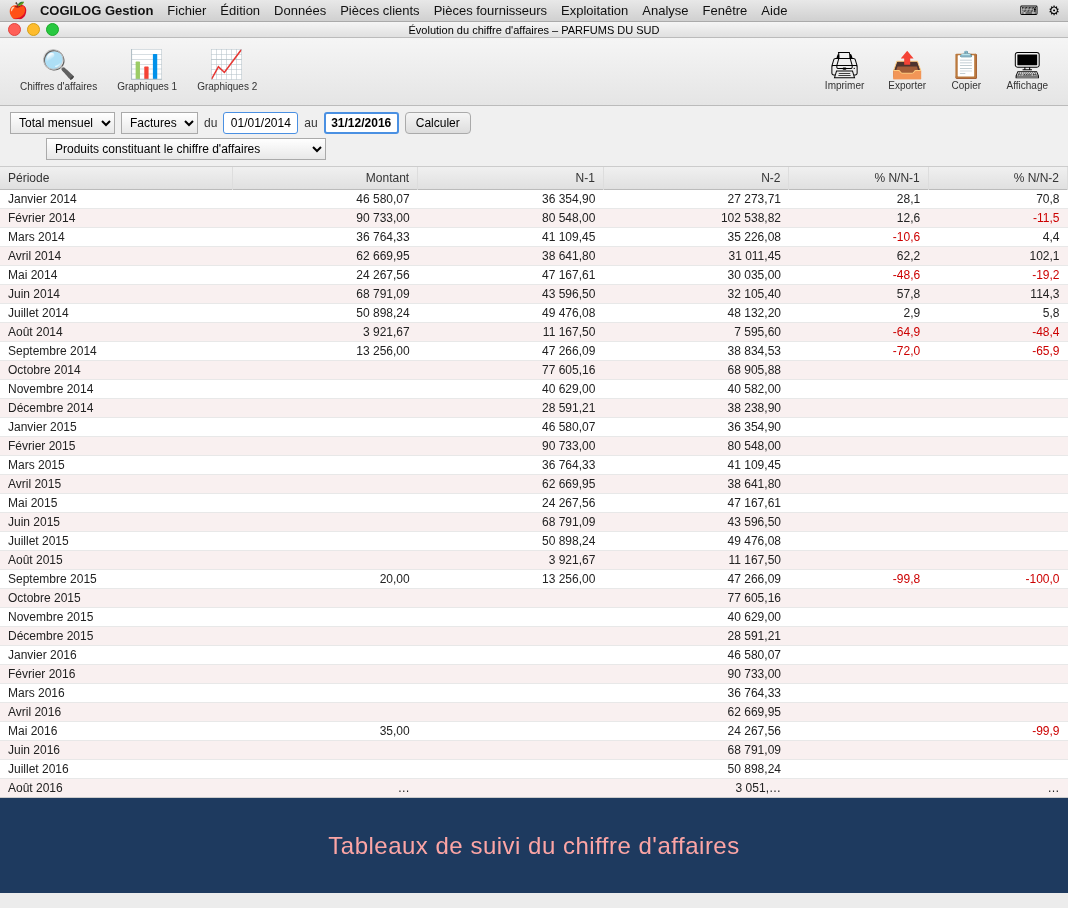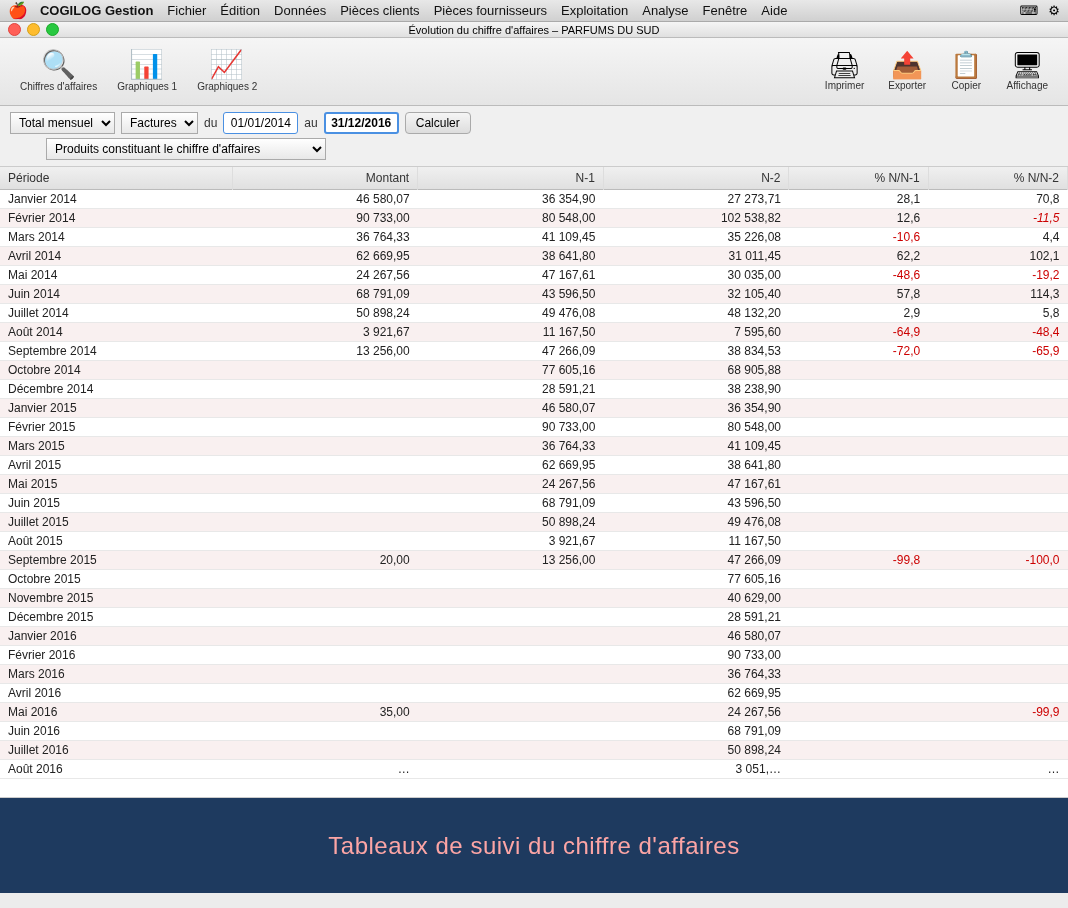--- a/index.html
+++ b/index.html
@@ -285,21 +285,21 @@
           <td>27 273,71</td>
           <td>28,1</td>
           <td>70,8</td>
         </tr>
         <tr>
           <td>Février 2014</td>
           <td>90 733,00</td>
           <td>80 548,00</td>
           <td>102 538,82</td>
           <td>12,6</td>
-          <td style="color: rgb(204, 0, 0); font-style: italic;">-11,5</td>
+          <td style="color: rgb(204, 0, 0);">-11,5</td>
         </tr>
         <tr>
           <td>Mars 2014</td>
           <td>36 764,33</td>
           <td>41 109,45</td>
           <td>35 226,08</td>
           <td style="color: rgb(204, 0, 0);">-10,6</td>
           <td>4,4</td>
         </tr>
         <tr>
@@ -352,20 +352,28 @@
         </tr>
         <tr>
           <td>Octobre 2014</td>
           <td></td>
           <td>77 605,16</td>
           <td>68 905,88</td>
           <td></td>
           <td></td>
         </tr>
         <tr>
+          <td>Novembre 2014</td>
+          <td></td>
+          <td>40 629,00</td>
+          <td>40 582,00</td>
+          <td></td>
+          <td></td>
+        </tr>
+        <tr>
           <td>Décembre 2014</td>
           <td></td>
           <td>28 591,21</td>
           <td>38 238,90</td>
           <td></td>
           <td></td>
         </tr>
         <tr>
           <td>Janvier 2015</td>
           <td></td>

